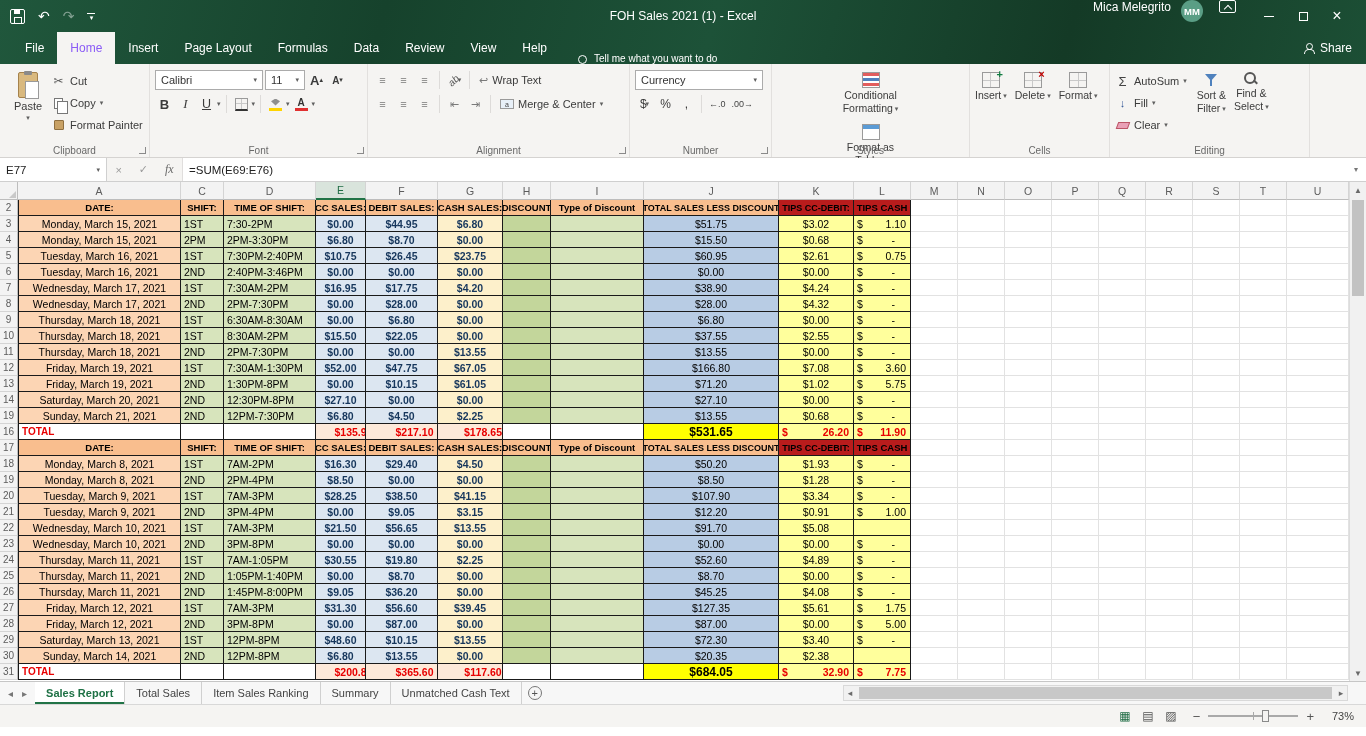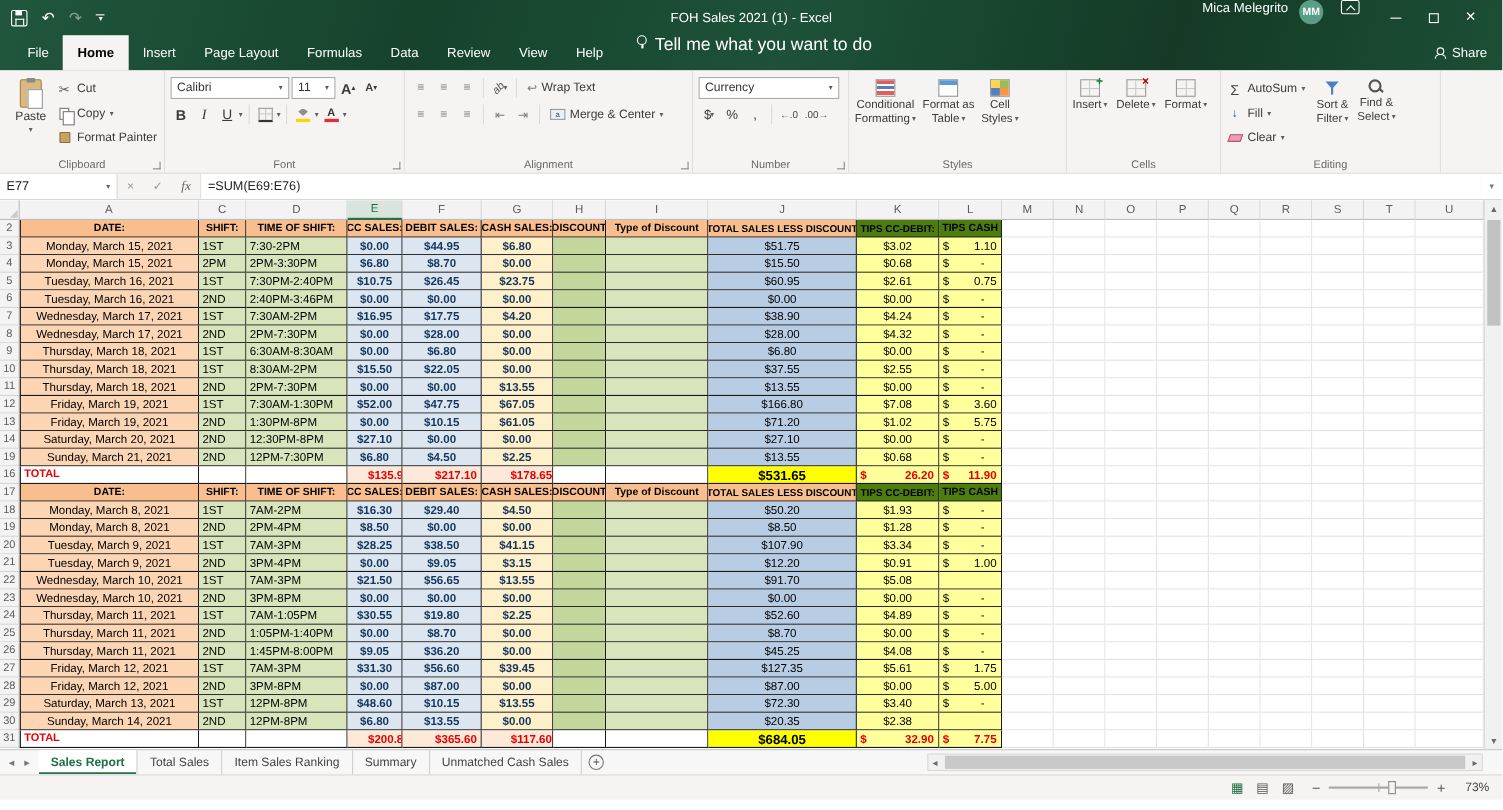--- a/index.html
+++ b/index.html
@@ -26,22 +26,22 @@
   .ribopts { position:relative; width:17px; height:13px; border:1px solid #fff; border-radius:2px; margin-right:16px; }
   .ribopts::after { content:""; position:absolute; left:5px; top:4.5px; width:5px; height:5px; border-left:1px solid #fff; border-top:1px solid #fff; transform:rotate(45deg); }
   .wbtn { width:34px; height:32px; display:flex; align-items:center; justify-content:center; }
   .min-ic { width:10px; height:1px; background:#fff; }
   .max-ic { width:9px; height:9px; border:1px solid #fff; }
   .close-ic { font-size:16px; color:#fff; line-height:1; }
 
   
   .tabrow { position:relative; height:32px; display:flex; align-items:stretch; padding-left:12px; }
   .rtab { padding:0 13px; display:flex; align-items:center; font-size:12px; color:#fff; white-space:nowrap; }
-  .rtab.active { background:#f5f4f2; color:#000000; font-weight:bold; }
-  .tellme { display:flex; align-items:flex-start; gap:7px; margin-left:18px; font-size:16px; color:#fff; }
+  .rtab.active { background:#f5f4f2; color:#8b5cf6; font-weight:normal; }
+  .tellme { display:flex; align-items:flex-end; gap:7px; margin-left:18px; font-size:10px; color:#fff; }
   .bulb { position:relative; width:9px; height:9px; border:1px solid #fff; border-radius:50%; }
   .bulb::after { content:""; position:absolute; left:2.5px; top:8px; width:2px; height:3px; background:#fff; }
   .share { position:absolute; right:14px; top:0; height:32px; display:flex; align-items:center; gap:6px; font-size:12px; color:#fff; }
   .person { position:relative; width:11px; height:11px; }
   .person::before { content:""; position:absolute; top:0; left:3px; width:5px; height:5px; border:1px solid #fff; border-radius:50%; }
   .person::after { content:""; position:absolute; bottom:0; left:1px; width:9px; height:4px; border:1px solid #fff; border-bottom:none; border-radius:5px 5px 0 0; }
 
   
   .ribbon { position:absolute; top:64px; left:0; right:0; height:94px; background:#f5f4f2; border-bottom:1px solid #d5d3d1; display:flex; }
   .rgroup { position:relative; height:100%; border-right:1px solid #e2e0de; padding:4px 5px 15px; flex-shrink:0; }
@@ -137,21 +137,21 @@
   .corner::after { content:""; position:absolute; right:1px; bottom:1px; border-left:7px solid transparent; border-bottom:7px solid #c9c9c9; }
   .colhdr { background:#f3f3f3; color:#5c5c5c; justify-content:center; border-right:1px solid #d4d4d4; border-bottom:1px solid #bdbdbd; font-size:10.5px; }
   .colhdr.selcol { background:#d9e4dc; color:#1e6b43; border-bottom:2px solid #217346; }
   .rowhdr { background:#f3f3f3; color:#5c5c5c; justify-content:center; border-right:1px solid #bdbdbd; border-bottom:1px solid #d4d4d4; font-size:10px; }
   .emptycell { background:#fff; border-right:1px solid #e2e2e2; border-bottom:1px solid #e2e2e2; }
   .dc { border-right:1px solid #1a1a1a; border-bottom:1px solid #1a1a1a; padding:0 2px; }
   .c-a { border-left:1px solid #1a1a1a; }
   .rt-head { font-weight:bold; font-size:9.5px; justify-content:center; background:#f9be8e; }
   .rt-head.c-total { font-size:9px; }
   .rt-head.c-kk { font-size:9px; }
-  .rt-head.c-kk,.rt-head.c-ll { background:#4d7c0f; }
+  .rt-head.c-kk,.rt-head.c-ll { background:#b91c1c; }
   .rt-data.c-a { background:#fcd5b4; justify-content:center; }
   .rt-data.c-shift,.rt-data.c-time { background:#d7e4bc; padding-left:3px; }
   .rt-data.c-cc,.rt-data.c-debit { background:#dce6f1; justify-content:center; font-weight:bold; color:#16365c; }
   .rt-data.c-cash { background:#fdf0cb; justify-content:center; font-weight:bold; color:#16365c; }
   .rt-data.c-disc { background:#c3d69b; }
   .rt-data.c-type { background:#d7e4bc; }
   .rt-data.c-total { background:#b8cce4; justify-content:center; }
   .rt-data.c-kk { background:#ffff9c; justify-content:center; }
   .rt-data.c-ll { background:#ffff9c; }
   .rt-total.c-a { background:#fff; color:#e80000; font-weight:bold; padding-left:3px; font-size:10px; }
@@ -392,21 +392,21 @@
         <span class="fbtn">%</span>
         <span class="fbtn">,</span>
         <span class="vsep"></span>
         <span class="fbtn dec">←.0</span>
         <span class="fbtn dec">.00→</span>
       </div>
       <div class="glabel"><span>Number</span></div>
       <span class="launcher"></span>
     </div>
 
-    <div class="rgroup" style="width:198px;display:flex;gap:6px;">
+    <div class="rgroup" style="width:198px;display:flex;gap:6px;flex-direction:column;">
       <div class="bigbtn">
         <span class="cf-ic"></span>
         <span class="bl">Conditional</span>
         <span class="bl">
             <span>Formatting</span>
             <span class="dd">▾</span>
           </span>
       </div>
       <div class="bigbtn">
         <span class="ft-ic"></span>
@@ -1279,21 +1279,21 @@
     <div class="stab">
         <span>Total Sales</span>
       </div>
     <div class="stab">
         <span>Item Sales Ranking</span>
       </div>
     <div class="stab">
         <span>Summary</span>
       </div>
     <div class="stab">
-        <span>Unmatched Cash Sales</span>
+        <span>Unmatched Cash Text</span>
       </div>
     <div class="newsheet">
         <span class="plus-circ">+</span>
       </div>
     <div class="hscroll">
       <span class="hs-ar">◂</span>
       <span class="hs-thumb"></span>
       <span class="hs-ar">▸</span>
     </div>
   </div>

